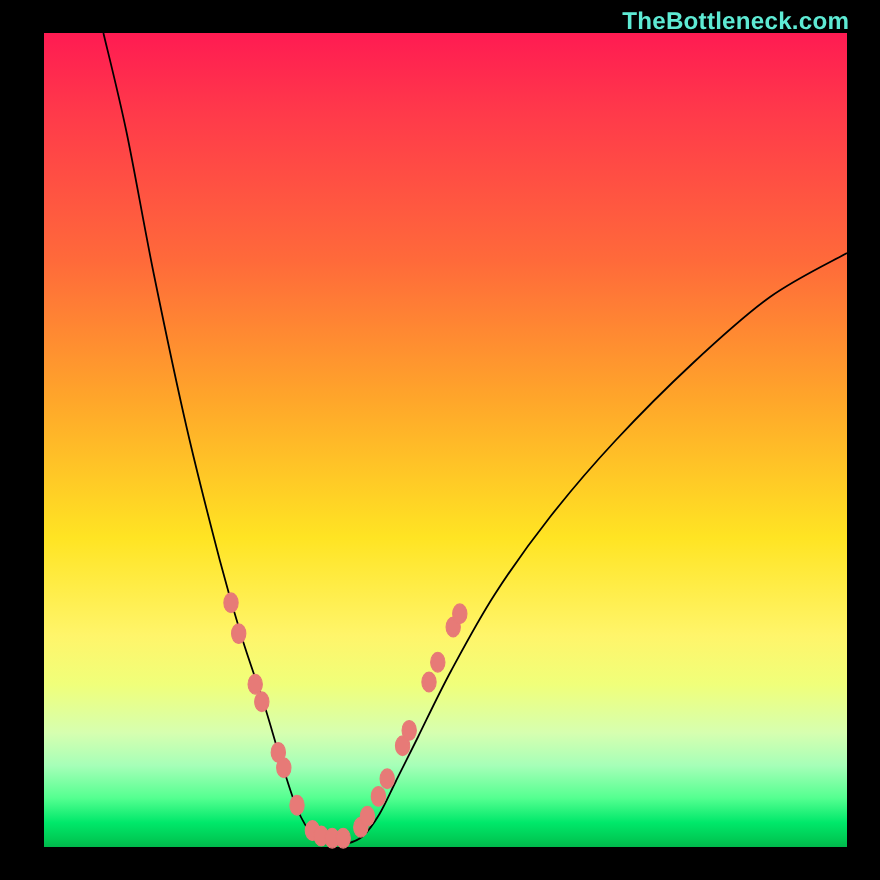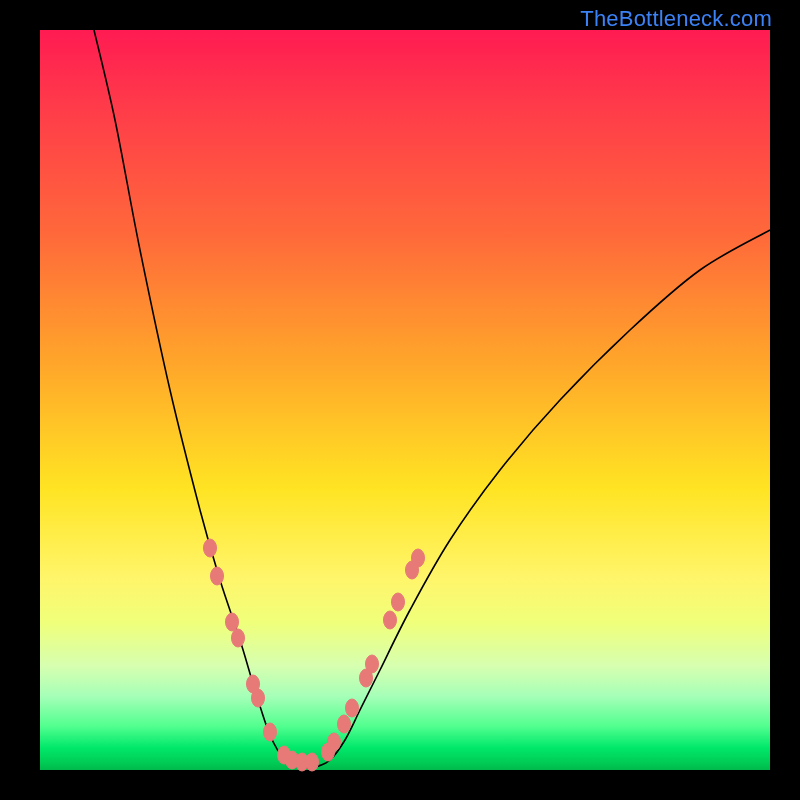--- a/index.html
+++ b/index.html
@@ -40,23 +40,23 @@
       #54ff90 94%,
       #00e86a 97%,
       #00cc55 99%,
       #00b94c 100%
     );
   }
   .watermark-link {
     position: absolute;
     top: 6px;
     right: 28px;
-    color: #3b82f6;
+    color: #5eead4;
     font-size: 22px;
-    font-weight: 400;
+    font-weight: 700;
     letter-spacing: 0.2px;
     text-decoration: none;
     font-family: Arial, Helvetica, sans-serif;
   }
   svg.curve {
     position: absolute;
     left: 0;
     top: 0;
     width: 730px;
     height: 740px;

